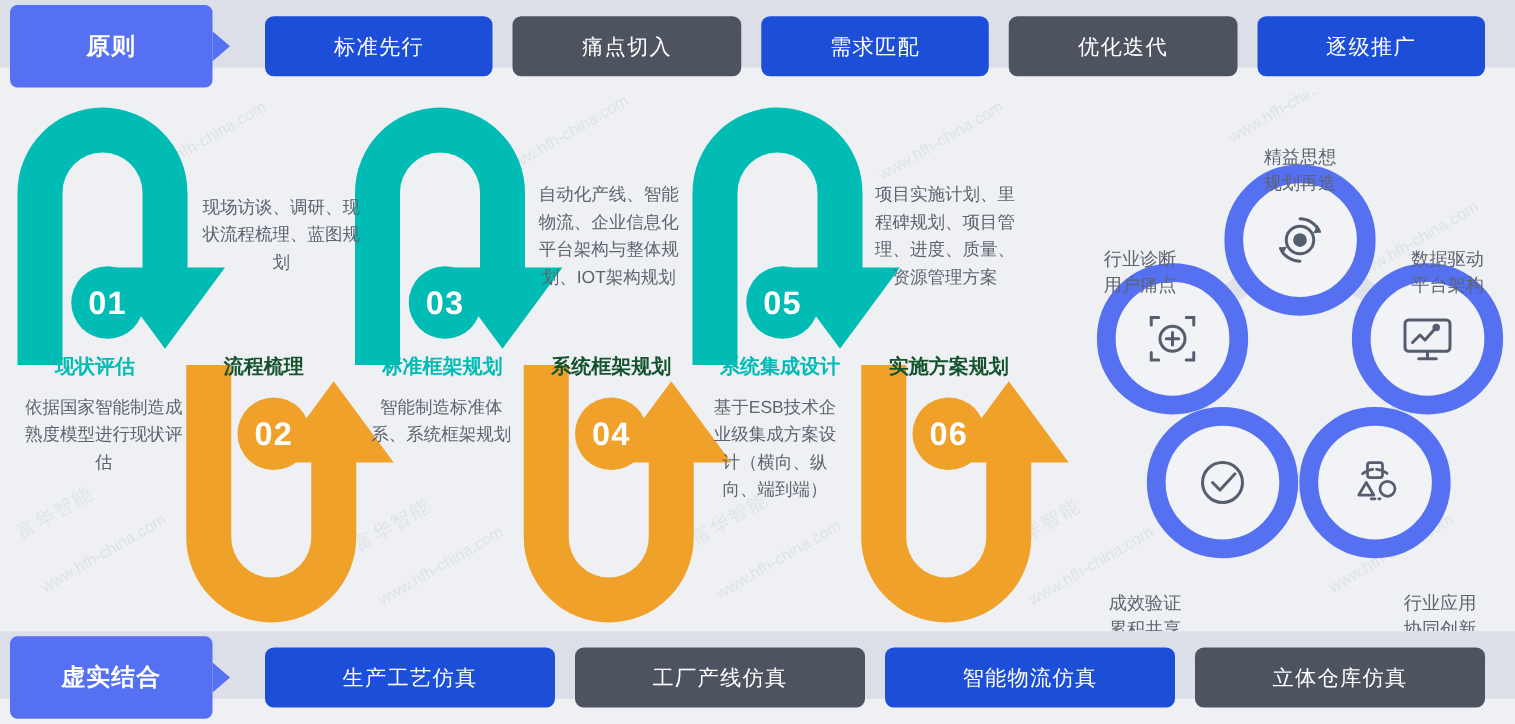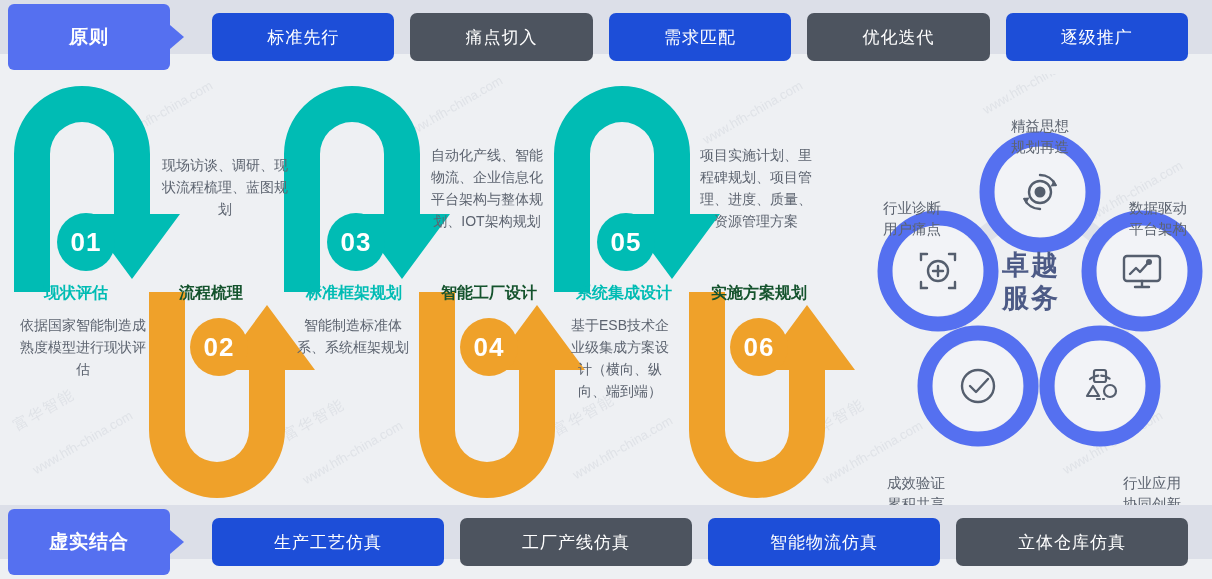--- a/index.html
+++ b/index.html
@@ -196,21 +196,21 @@
     <div class="num teal" style="left:57px;  top:139px;">01</div>
     <div class="num orange" style="left:190px; top:244px;">02</div>
     <div class="num teal" style="left:327px; top:139px;">03</div>
     <div class="num orange" style="left:460px; top:244px;">04</div>
     <div class="num teal" style="left:597px; top:139px;">05</div>
     <div class="num orange" style="left:730px; top:244px;">06</div>
 
     <div class="step-title teal" style="left:44px;  top:209px;">现状评估</div>
     <div class="step-title orange" style="left:179px; top:209px;">流程梳理</div>
     <div class="step-title teal" style="left:306px; top:209px;">标准框架规划</div>
-    <div class="step-title orange" style="left:441px; top:209px;">智能工厂设计</div>
+    <div class="step-title orange" style="left:441px; top:209px;">系统框架规划</div>
     <div class="step-title teal" style="left:576px; top:209px;">系统集成设计</div>
     <div class="step-title orange" style="left:711px; top:209px;">实施方案规划</div>
 
     <div class="step-desc" style="left:18px;  top:240px; width:130px;">依据国家智能制造成熟度模型进行现状评估</div>
     <div class="step-desc" style="left:160px; top:80px;  width:130px;">现场访谈、调研、现状流程梳理、蓝图规划</div>
     <div class="step-desc" style="left:293px; top:240px; width:120px;">智能制造标准体系、系统框架规划</div>
     <div class="step-desc" style="left:428px; top:70px;  width:118px;">自动化产线、智能物流、企业信息化平台架构与整体规划、IOT架构规划</div>
     <div class="step-desc" style="left:565px; top:240px; width:110px;">基于ESB技术企业级集成方案设计（横向、纵向、端到端）</div>
     <div class="step-desc" style="left:700px; top:70px;  width:112px;">项目实施计划、里程碑规划、项目管理、进度、质量、资源管理方案</div>
 
@@ -273,24 +273,20 @@
 
         <g stroke="#555e6e" fill="none" stroke-width="2.2" stroke-linecap="round" stroke-linejoin="round">
           <rect x="244" y="296" width="12" height="12" rx="2"></rect>
           <path d="M 237 322 l 6 -10 l 6 10 Z"></path>
           <circle cx="260" cy="317" r="6"></circle>
           <path d="M 240 305 a 16 16 0 0 1 20 0" stroke-dasharray="3 3"></path>
           <path d="M 247 325 l 7 0" stroke-dasharray="3 3"></path>
         </g>
       </svg>
 
-      <div class="penta-center">
-        <div>卓越</div>
-        <div>服务</div>
-      </div>
 
       <div class="penta-label" style="left:140px; top:10px;  width:100px;">
         <div>精益思想</div>
         <div>规划再造</div>
       </div>
       <div class="penta-label" style="left:12px; top:92px; width:100px;">
         <div>行业诊断</div>
         <div>用户痛点</div>
       </div>
       <div class="penta-label" style="left:258px; top:92px; width:100px;">

